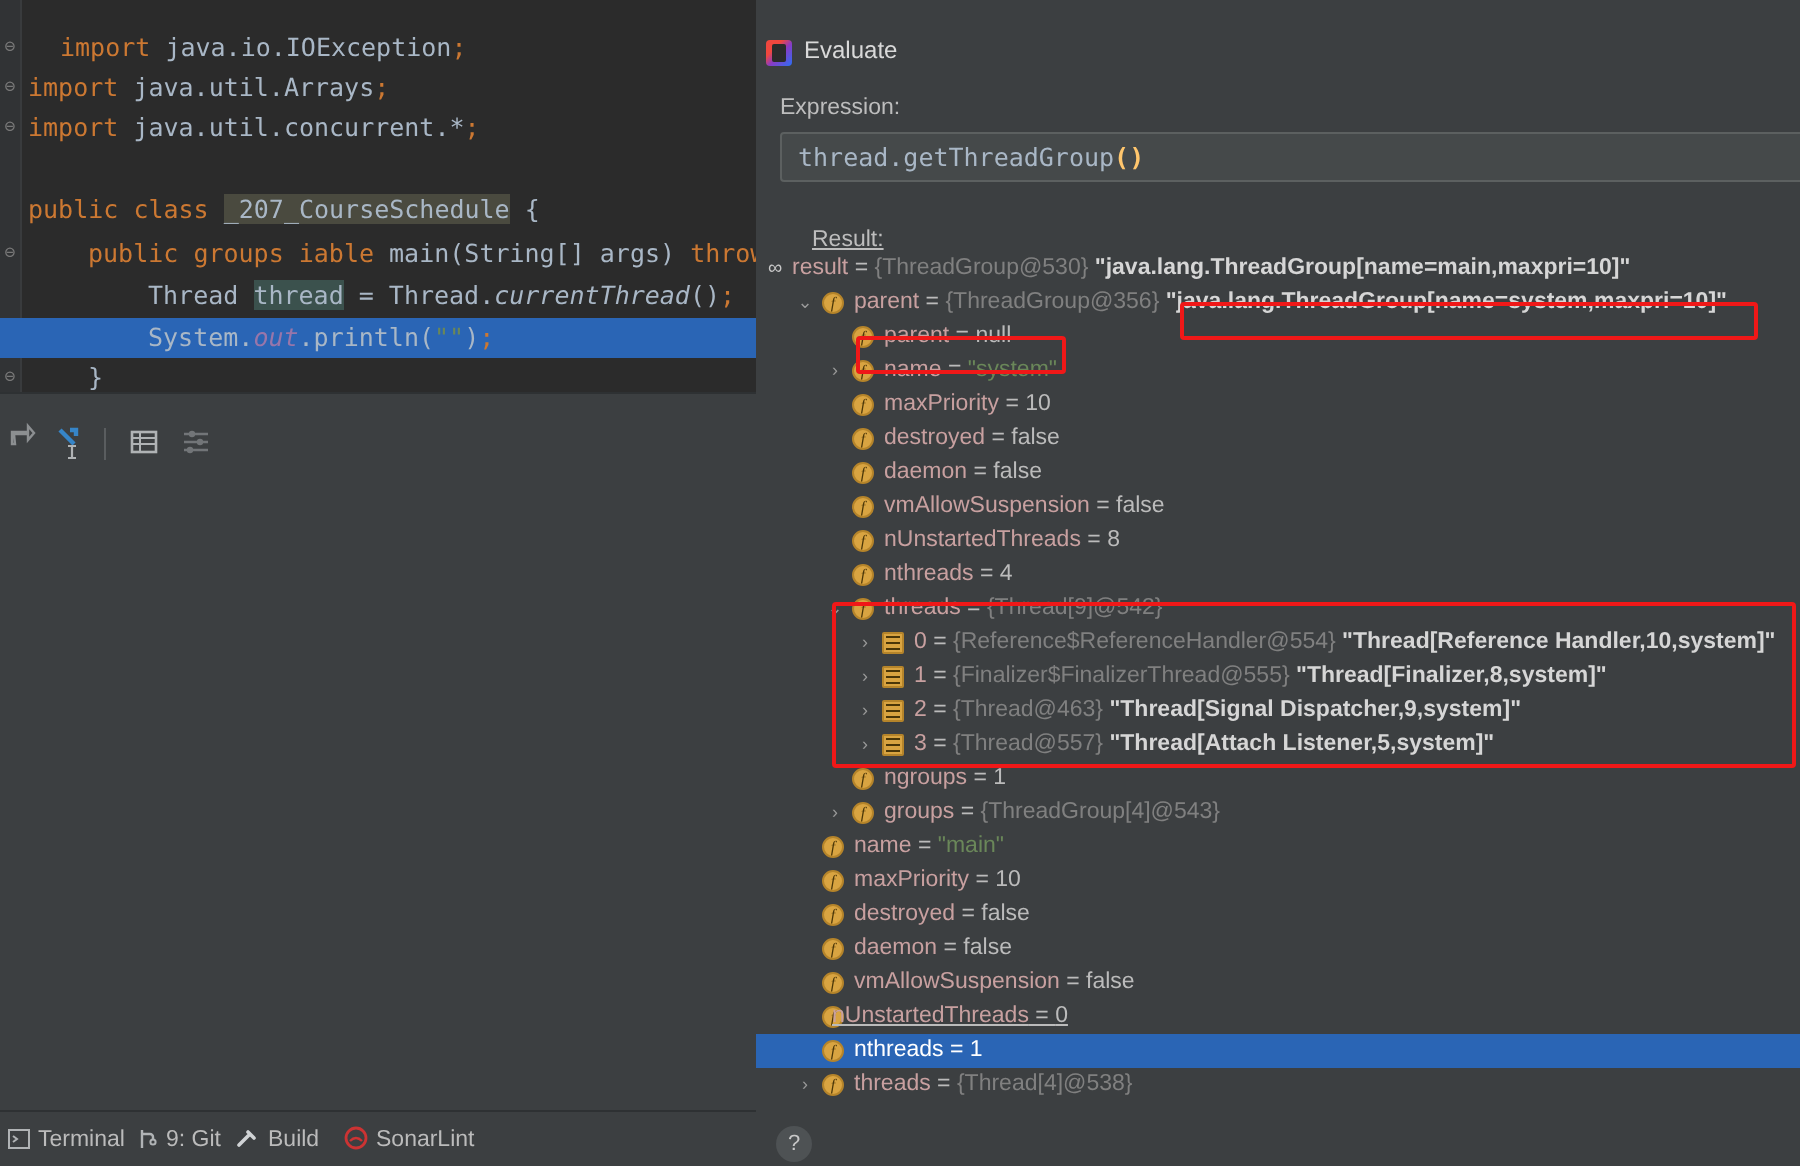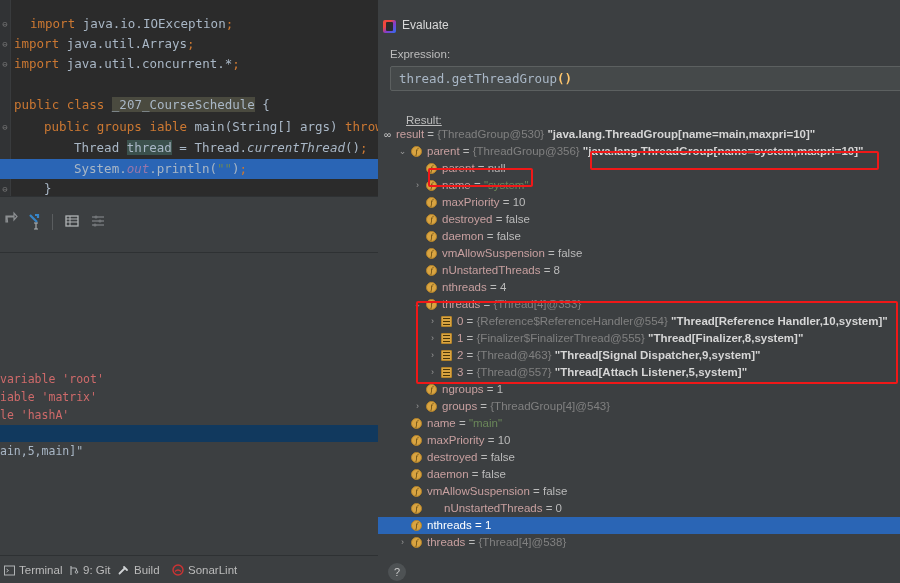--- a/index.html
+++ b/index.html
@@ -206,30 +206,20 @@
           <svg width="20" height="20" viewBox="0 0 20 20">
             <path d="M4 6h12M4 10h12M4 14h12" stroke="#7c7f82" stroke-width="1.3"></path>
             <circle cx="8" cy="6" r="1.6" fill="#7c7f82"></circle>
             <circle cx="12" cy="10" r="1.6" fill="#7c7f82"></circle>
             <circle cx="7" cy="14" r="1.6" fill="#7c7f82"></circle>
           </svg>
         </div>
       </div>
     </div>
 
-    <div id="console">
-      <div id="console-lines">
-          <div class="conline" style="top: 118px; left: 0px;">variable 'root'</div>
-          <div class="conline" style="top: 136px; left: 0px;">iable 'matrix'</div>
-          <div class="conline" style="top: 154px; left: 0px;">le 'hashA'</div>
-          <div class="consel" style="top: 172px;"></div>
-          <div class="conline" style="top: 172px; left: 0px;"></div>
-          <div class="conline gray" style="top: 190px; left: 0px;">ain,5,main]"</div>
-        </div>
-    </div>
 
     <div id="statusbar">
       <div class="sb-item" style="left:4px;">
         <span class="sb-ico">
           <svg width="11" height="11" viewBox="0 0 11 11">
               <rect x="0.5" y="1" width="10" height="9" fill="none" stroke="#b0b3b5" stroke-width="1"></rect>
               <path d="M2.5 4l2 1.5-2 1.5" stroke="#b0b3b5" stroke-width="1" fill="none"></path>
             </svg>
         </span><span>Terminal</span>
       </div>
@@ -315,21 +305,21 @@
             <div class="ico-f" style="left: 48px;">f</div>
             <div class="nm" style="left: 64px;"><span style="color: rgb(200, 160, 160);">nUnstartedThreads</span><span class="eqv"> = </span><span class="numval">8</span></div>
           </div>
           <div class="row" style="top: 153px;">
             <div class="ico-f" style="left: 48px;">f</div>
             <div class="nm" style="left: 64px;"><span style="color: rgb(200, 160, 160);">nthreads</span><span class="eqv"> = </span><span class="numval">4</span></div>
           </div>
           <div class="row" style="top: 170px;">
             <div class="arrow" style="left: 35px;">⌄</div>
             <div class="ico-f" style="left: 48px;">f</div>
-            <div class="nm" style="left: 64px;"><span style="color: rgb(200, 160, 160);">threads</span><span class="eqv"> = </span><span class="ref">{Thread[4]@353} </span></div>
+            <div class="nm" style="left: 64px;"><span style="color: rgb(200, 160, 160);">threads</span><span class="eqv"> = </span><span class="ref">{Thread[9]@542} </span></div>
           </div>
           <div class="row" style="top: 187px;">
             <div class="arrow" style="left: 50px;">›</div>
             <div class="ico-arr" style="left: 63px;"></div>
             <div class="nm" style="left: 79px;"><span style="color: rgb(200, 160, 160);">0</span><span class="eqv"> = </span><span class="ref">{Reference$ReferenceHandler@554} </span><span class="strbold">"Thread[Reference Handler,10,system]"</span></div>
           </div>
           <div class="row" style="top: 204px;">
             <div class="arrow" style="left: 50px;">›</div>
             <div class="ico-arr" style="left: 63px;"></div>
             <div class="nm" style="left: 79px;"><span style="color: rgb(200, 160, 160);">1</span><span class="eqv"> = </span><span class="ref">{Finalizer$FinalizerThread@555} </span><span class="strbold">"Thread[Finalizer,8,system]"</span></div>
@@ -368,21 +358,21 @@
           <div class="row" style="top: 340px;">
             <div class="ico-f" style="left: 33px;">f</div>
             <div class="nm" style="left: 49px;"><span style="color: rgb(200, 160, 160);">daemon</span><span class="eqv"> = </span><span class="numval">false</span></div>
           </div>
           <div class="row" style="top: 357px;">
             <div class="ico-f" style="left: 33px;">f</div>
             <div class="nm" style="left: 49px;"><span style="color: rgb(200, 160, 160);">vmAllowSuspension</span><span class="eqv"> = </span><span class="numval">false</span></div>
           </div>
           <div class="row" style="top: 374px;">
             <div class="ico-f" style="left: 33px;">f</div>
-            <div class="nm" style="left: 66px;"><span style="color: rgb(200, 160, 160);">nUnstartedThreads</span><span class="eqv"> = </span><span class="numval">0</span></div>
+            <div class="nm" style="left: 38px; text-decoration: underline;"><span style="color: rgb(200, 160, 160);">nUnstartedThreads</span><span class="eqv"> = </span><span class="numval">0</span></div>
           </div>
           <div class="row selected" style="top: 391px;">
             <div class="ico-f" style="left: 33px;">f</div>
             <div class="nm" style="left: 49px;"><span style="color: rgb(255, 255, 255);">nthreads</span><span class="eqv"> = </span><span class="numval">1</span></div>
           </div>
           <div class="row" style="top: 408px;">
             <div class="arrow" style="left: 20px;">›</div>
             <div class="ico-f" style="left: 33px;">f</div>
             <div class="nm" style="left: 49px;"><span style="color: rgb(200, 160, 160);">threads</span><span class="eqv"> = </span><span class="ref">{Thread[4]@538} </span></div>
           </div>

